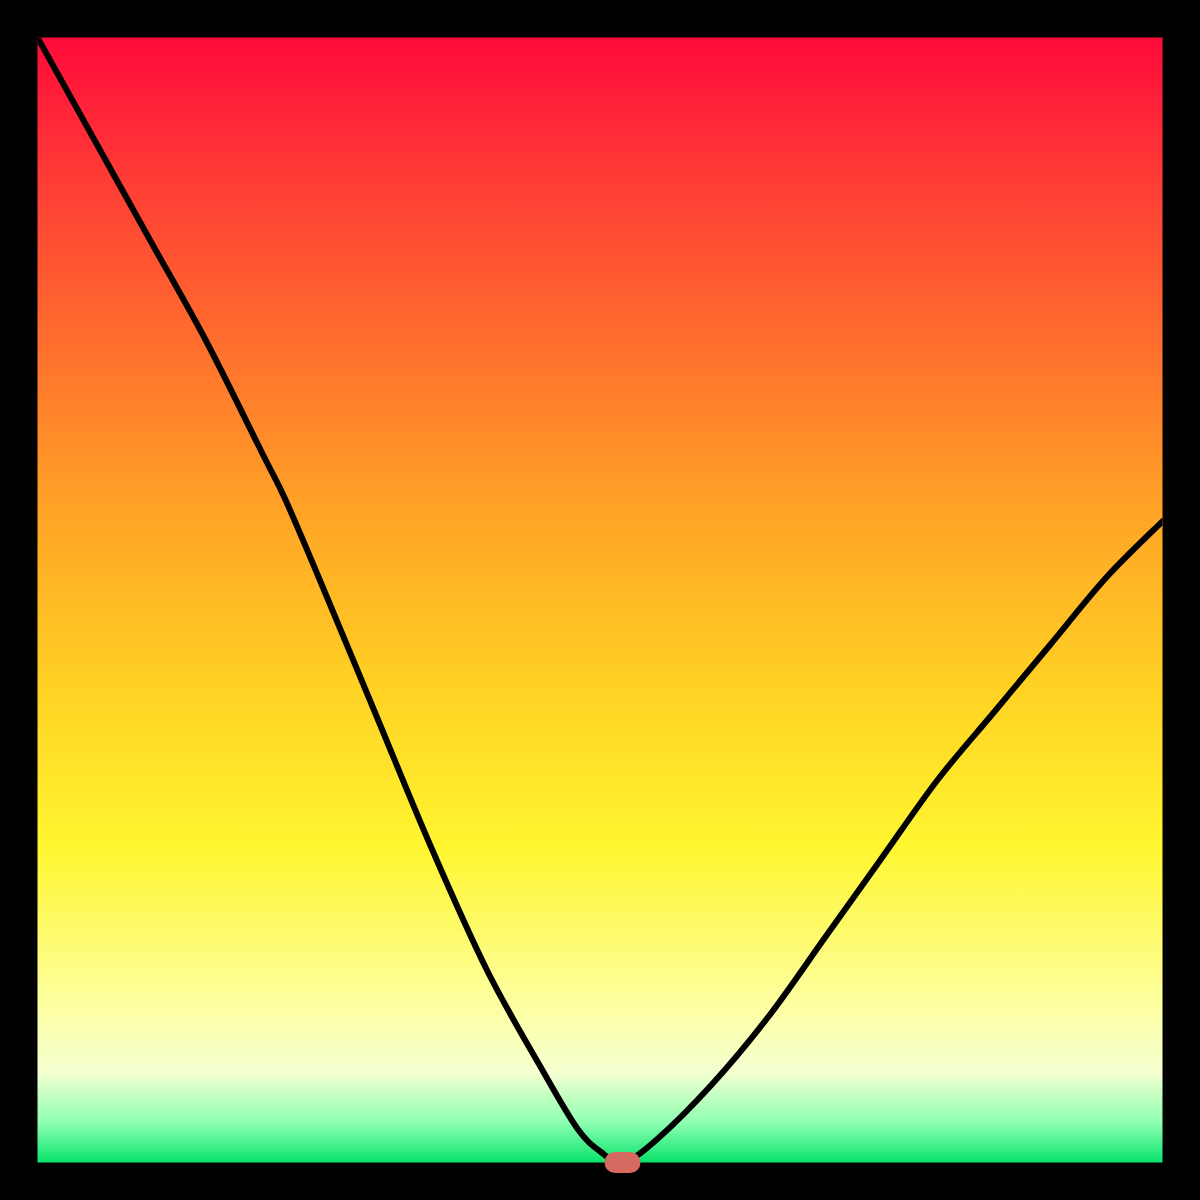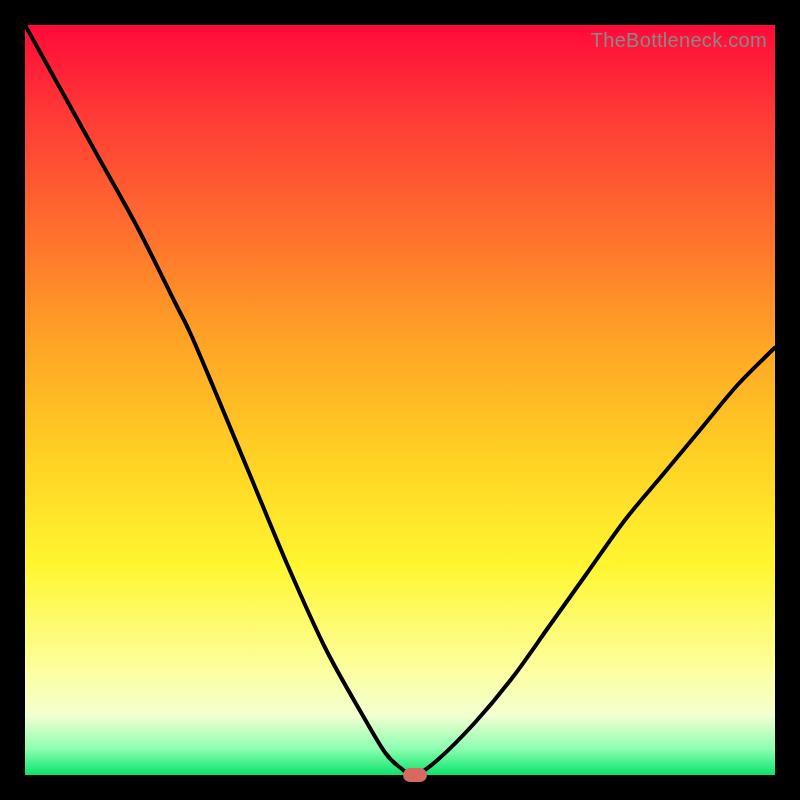--- a/index.html
+++ b/index.html
@@ -58,19 +58,18 @@
     border-radius: 7px;
     background: #d76a60;
     transform: translate(-50%, -50%);
   }
 </style>
 </head>
 <body>
 
 <div class="frame">
   <div class="plot-area">
-    <div class="watermark">TheBottleneck.com</div>
     <svg class="curve" viewBox="0 0 750 750" preserveAspectRatio="none">
       <path id="curve-path" d="M 0 0 C 6.25 11.25, 25 45, 37.5 67.5 C 50 90, 62.5 112.5, 75 135 C 87.5 157.5, 100 178.75, 112.5 202.5 C 125 226.25, 141.25 260, 150 277.5 C 158.75 295, 158.75 293.75, 165 307.5 C 171.25 321.25, 177.5 336.25, 187.5 360 C 197.5 383.75, 212.5 420, 225 450 C 237.5 480, 250 511.25, 262.5 540 C 275 568.75, 287.5 597.5, 300 622.5 C 312.5 647.5, 327.5 672.5, 337.5 690 C 347.5 707.5, 353.75 718.75, 360 727.5 C 366.25 736.25, 370 738.75, 375 742.5 C 380 746.25, 383.75 751.25, 390 750 C 396.25 748.75, 402.50000000000006 743.75, 412.50000000000006 735 C 422.50000000000006 726.25, 437.5 711.25, 450 697.5 C 462.5 683.75, 475 668.75, 487.5 652.5 C 500 636.25, 512.5 617.5, 525 600 C 537.5 582.5, 550 565, 562.5 547.5 C 575 530, 587.5 511.25, 600 495 C 612.5 478.75, 625 465, 637.5 450 C 650 435, 662.5 420, 675 405 C 687.5 390, 700 373.75, 712.5 360 C 725 346.25, 743.75 328.75000000000006, 750 322.50000000000006" fill="none" stroke="#000000" stroke-width="4" stroke-linecap="round" stroke-linejoin="round"></path>
     </svg>
     <div id="marker" class="marker" style="left: 390px; top: 750px; background: rgb(215, 106, 96);"></div>
   </div>
 </div>
 
 </body></html>

